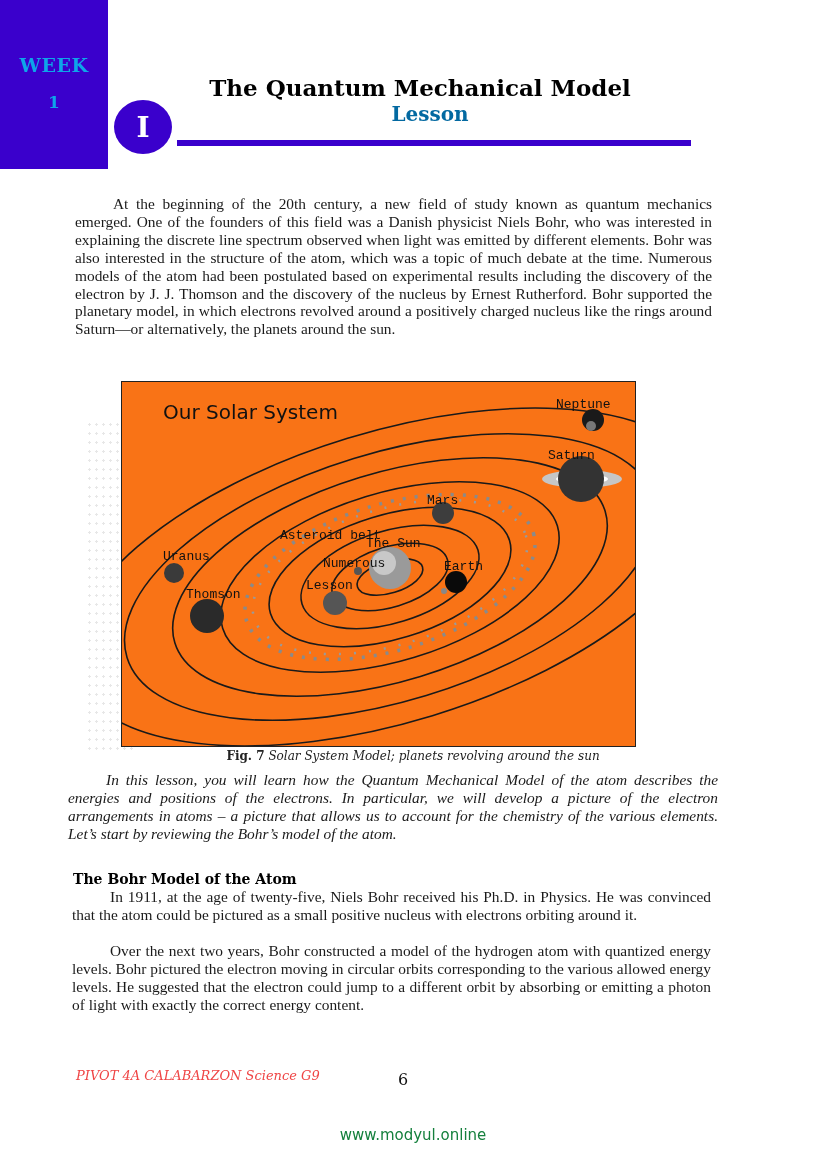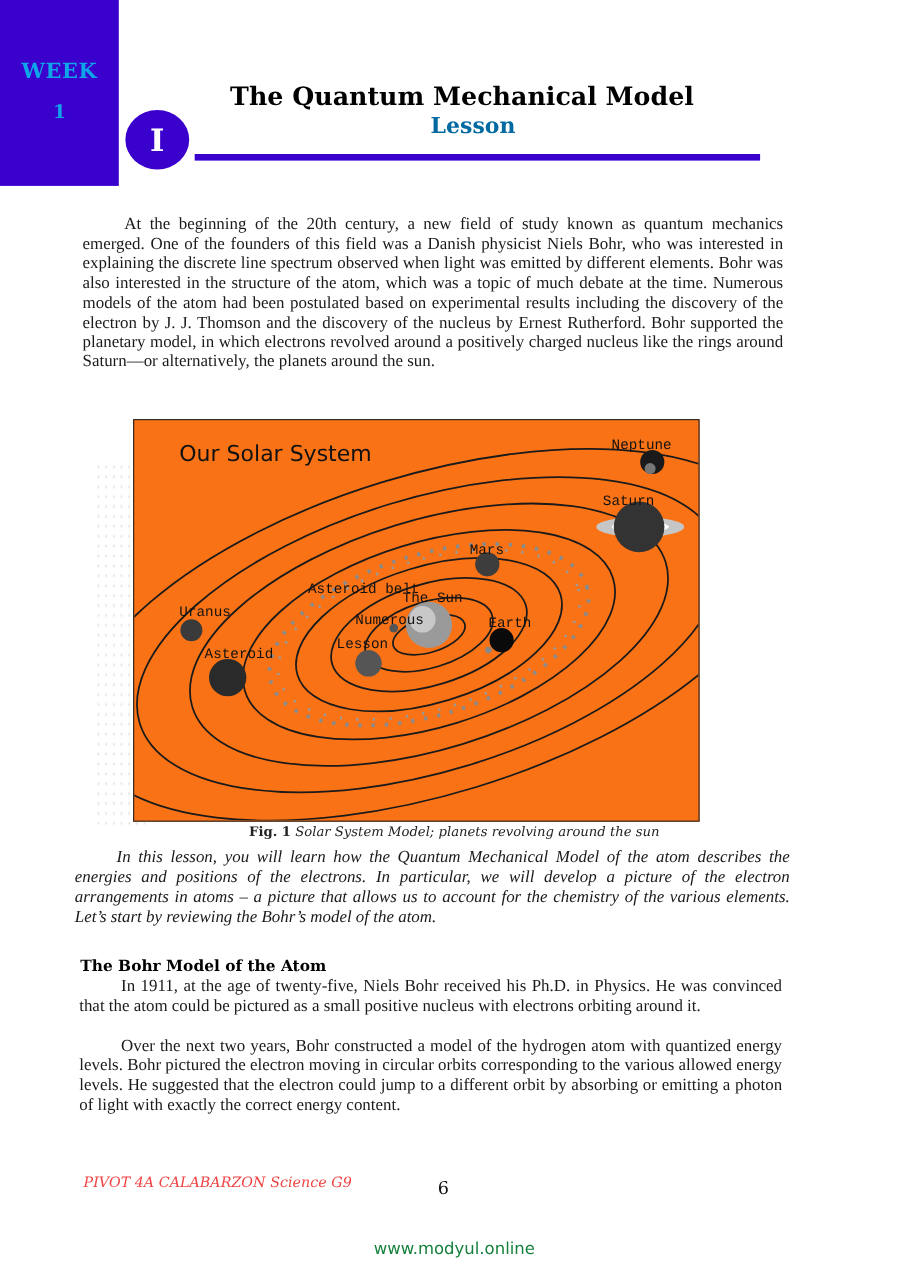--- a/index.html
+++ b/index.html
@@ -139,24 +139,24 @@
   <div class="fig-title">Our Solar System</div>
   <div class="plabel" style="left:434px; top:15px;">Neptune</div>
   <div class="plabel" style="left:426px; top:66px;">Saturn</div>
   <div class="plabel" style="left:305px; top:111px;">Mars</div>
   <div class="plabel" style="left:158px; top:146px;">Asteroid belt</div>
   <div class="plabel" style="left:244px; top:154px;">The Sun</div>
   <div class="plabel" style="left:41px; top:167px;">Uranus</div>
   <div class="plabel" style="left:201px; top:174px;">Numerous</div>
   <div class="plabel" style="left:322px; top:177px;">Earth</div>
   <div class="plabel" style="left:184px; top:196px;">Lesson</div>
-  <div class="plabel" style="left:64px; top:205px;">Asteroid</div>
+  <div class="plabel" style="left:64px; top:205px;">Thomson</div>
 </div>
 <div class="caption">
-  <b>Fig. 1</b>
+  <b>Fig. 7</b>
   <i>Solar System Model; planets revolving around the sun</i>
 </div>
 
 <p class="para p2"><span class="indent"></span><span>In this lesson, you will learn how the Quantum Mechanical Model of the atom describes the energies and positions of the electrons. In particular, we will develop a picture of the electron arrangements in atoms – a picture that allows us to account for the chemistry of the various elements. Let’s start by reviewing the Bohr’s model of the atom.</span></p>
 
 <div class="heading">The Bohr Model of the Atom</div>
 <p class="para p3"><span class="indent"></span><span>In 1911, at the age of twenty-five, Niels Bohr received his Ph.D. in Physics. He was convinced that the atom could be pictured as a small positive nucleus with electrons orbiting around it.</span></p>
 <p class="para p4"><span class="indent"></span><span>Over the next two years, Bohr constructed a model of the hydrogen atom with quantized energy levels. Bohr pictured the electron moving in circular orbits corresponding to the various allowed energy levels. He suggested that the electron could jump to a different orbit by absorbing or emitting a photon of light with exactly the correct energy content.</span></p>
 
 <div class="footer-left">PIVOT 4A CALABARZON Science G9</div>

